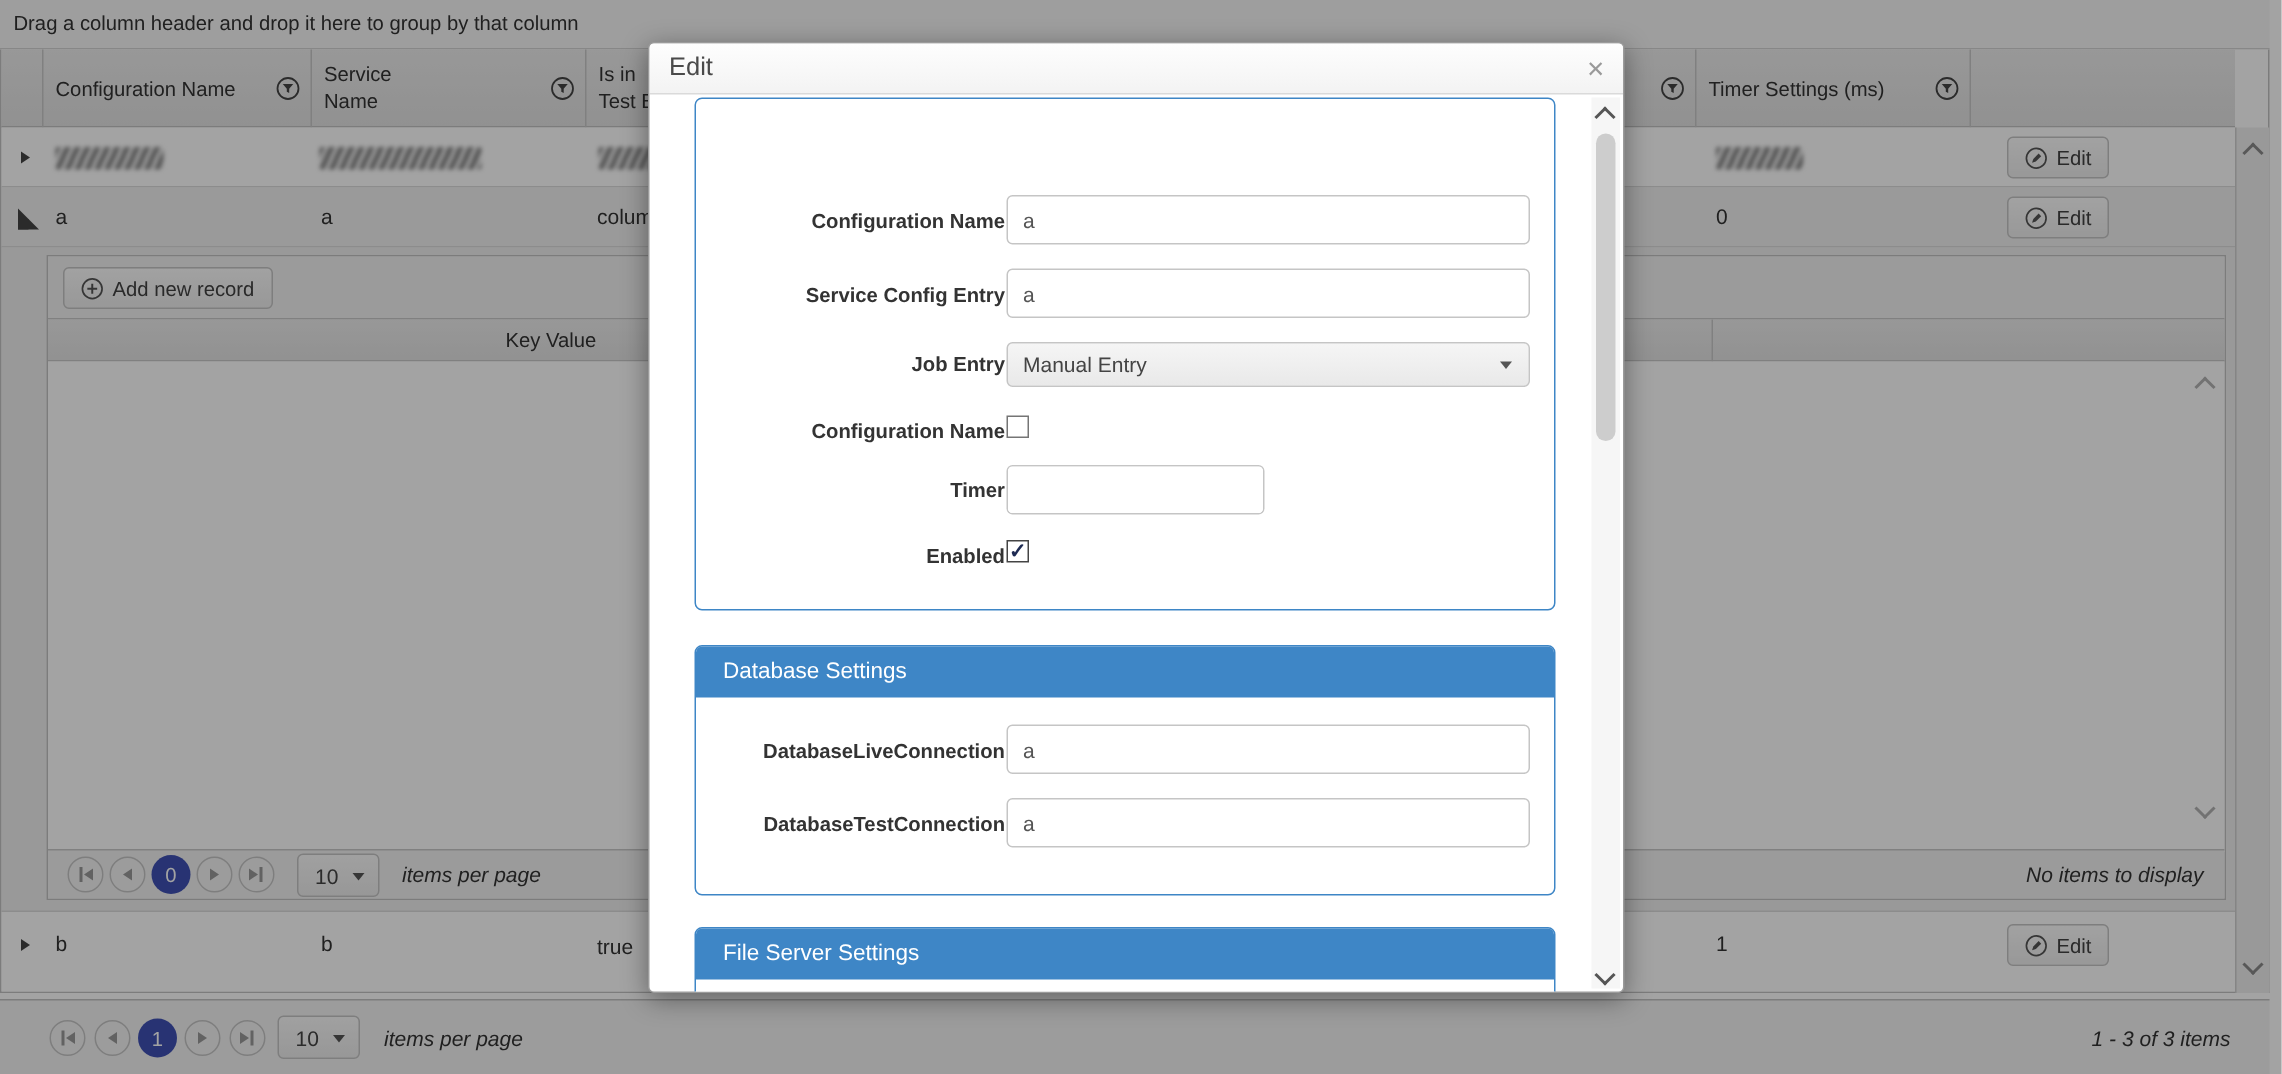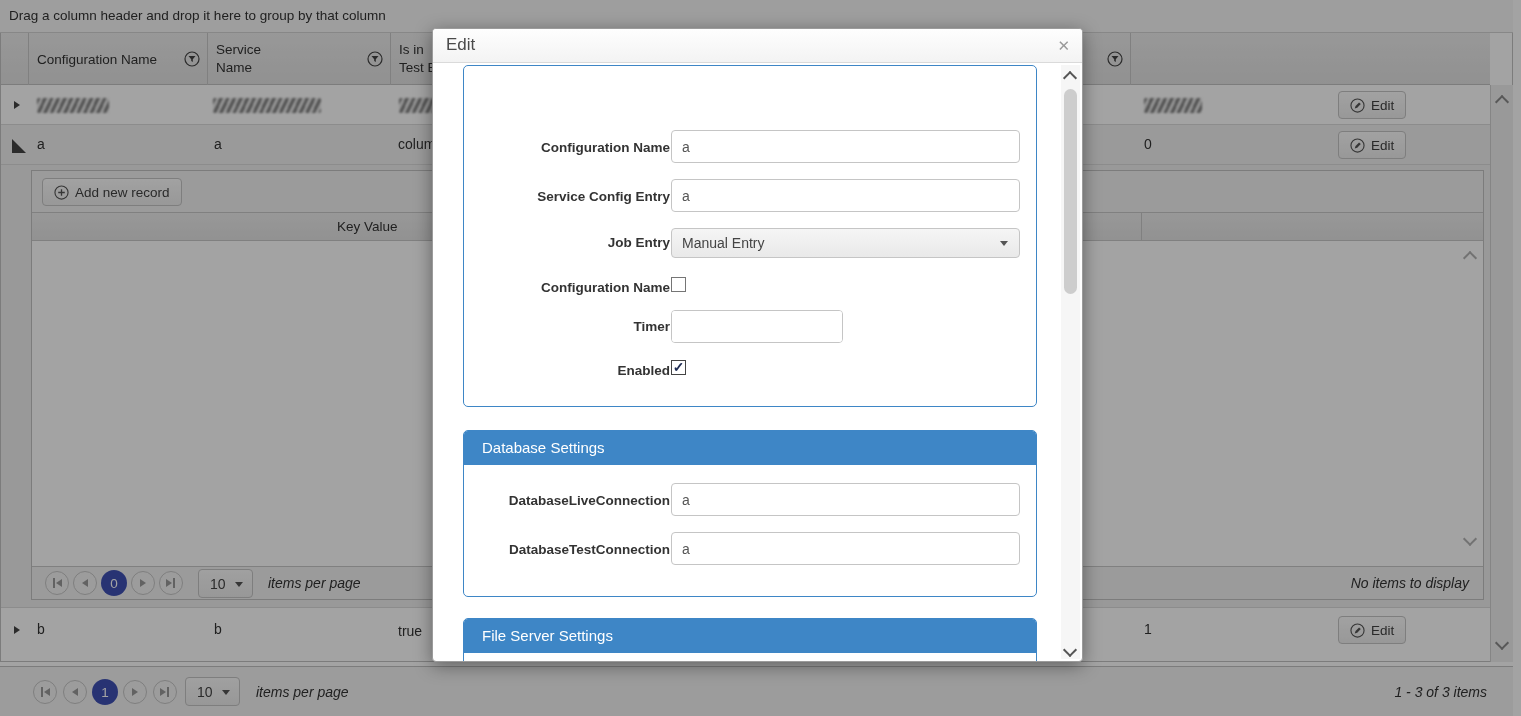--- a/index.html
+++ b/index.html
@@ -134,20 +134,27 @@
           </svg>
       </div>
       <div class="hcell" style="left:390px;width:270px;">
         <span style="width:50px;line-height:1.3;">Is in Test E</span>
         <svg class="ficon" viewBox="0 0 16 16">
             <circle cx="8" cy="8" r="7" fill="none" stroke="#444" stroke-width="1.2"></circle>
             <path d="M4.5 5h7l-2.7 3.2V11l-1.6-.9V8.2z" fill="#444"></path>
           </svg>
       </div>
       <div class="hcell" style="left:660px;width:470px;">
+        <svg class="ficon" viewBox="0 0 16 16">
+            <circle cx="8" cy="8" r="7" fill="none" stroke="#444" stroke-width="1.2"></circle>
+            <path d="M4.5 5h7l-2.7 3.2V11l-1.6-.9V8.2z" fill="#444"></path>
+          </svg>
+      </div>
+      <div class="hcell" style="left:1130px;width:183px;">
+        <span>Timer Settings (ms)</span>
         <svg class="ficon" viewBox="0 0 16 16">
             <circle cx="8" cy="8" r="7" fill="none" stroke="#444" stroke-width="1.2"></circle>
             <path d="M4.5 5h7l-2.7 3.2V11l-1.6-.9V8.2z" fill="#444"></path>
           </svg>
       </div>
       <div class="hcell" style="left:1313px;width:176px;border-right:none;"></div>
     </div>
 
     <div class="grow" style="top:52px;height:40px;">
       <span class="cellv tri-right" style="left:13px;top:16px;"></span>

